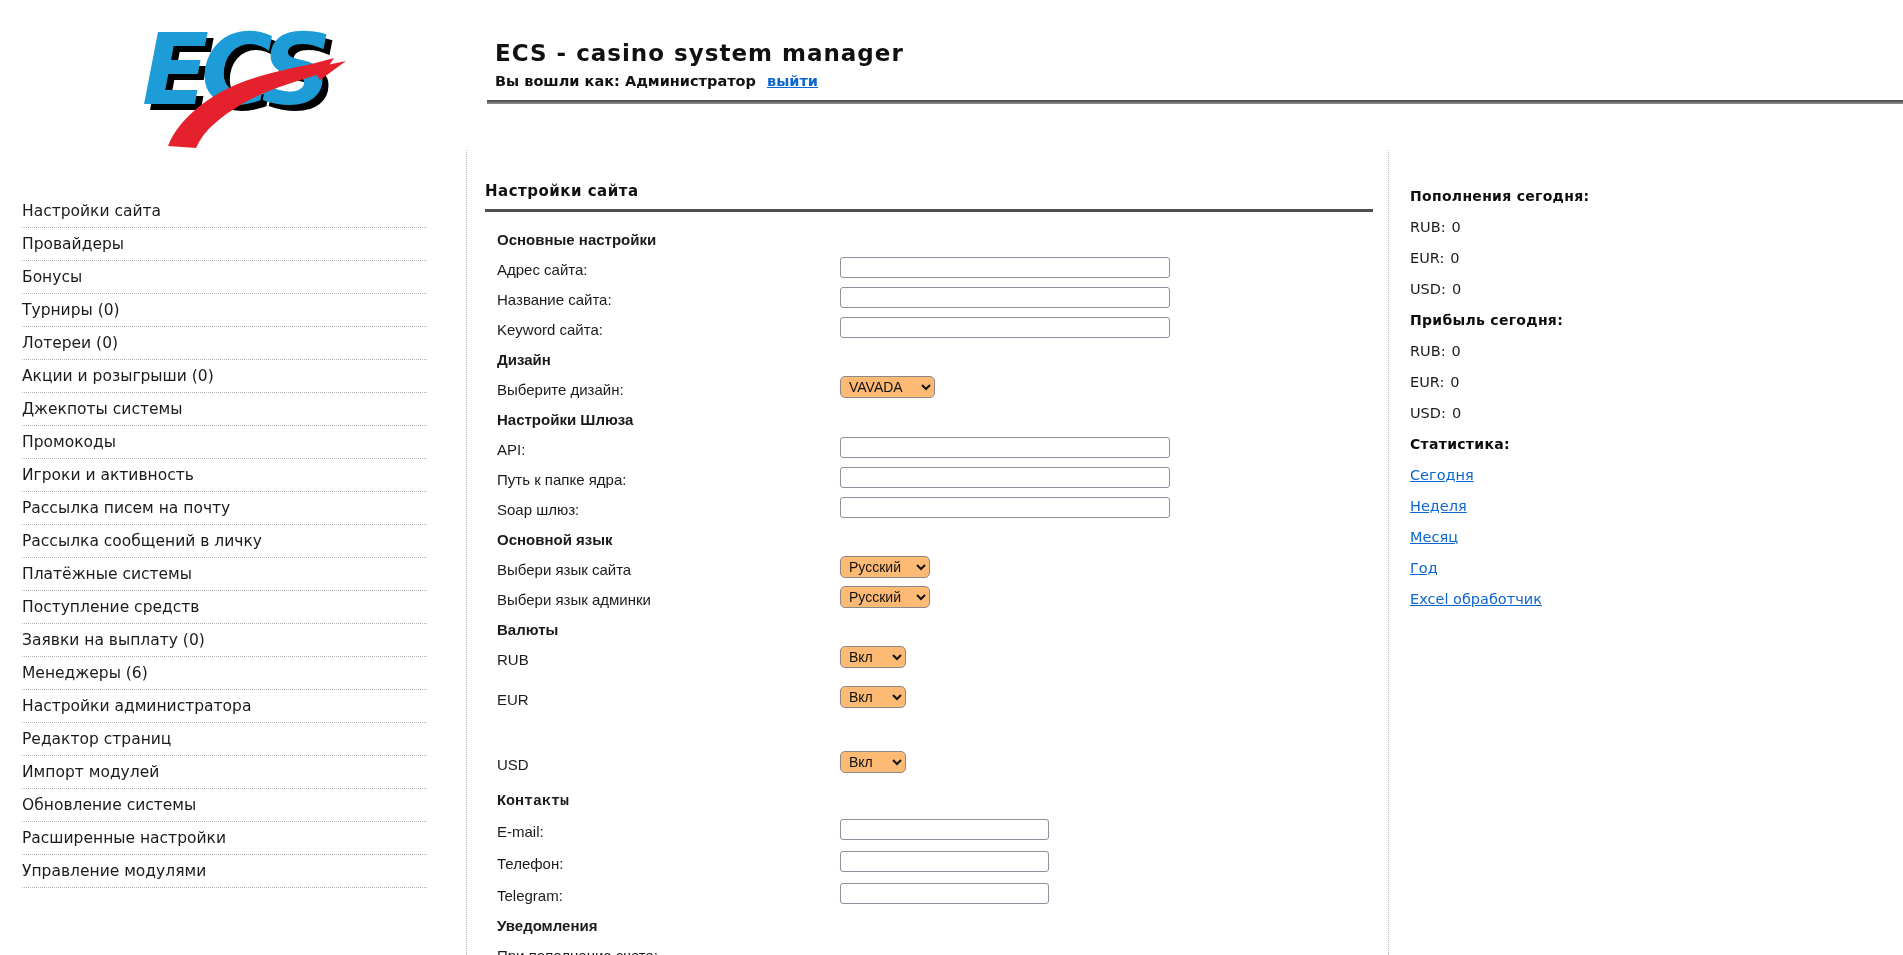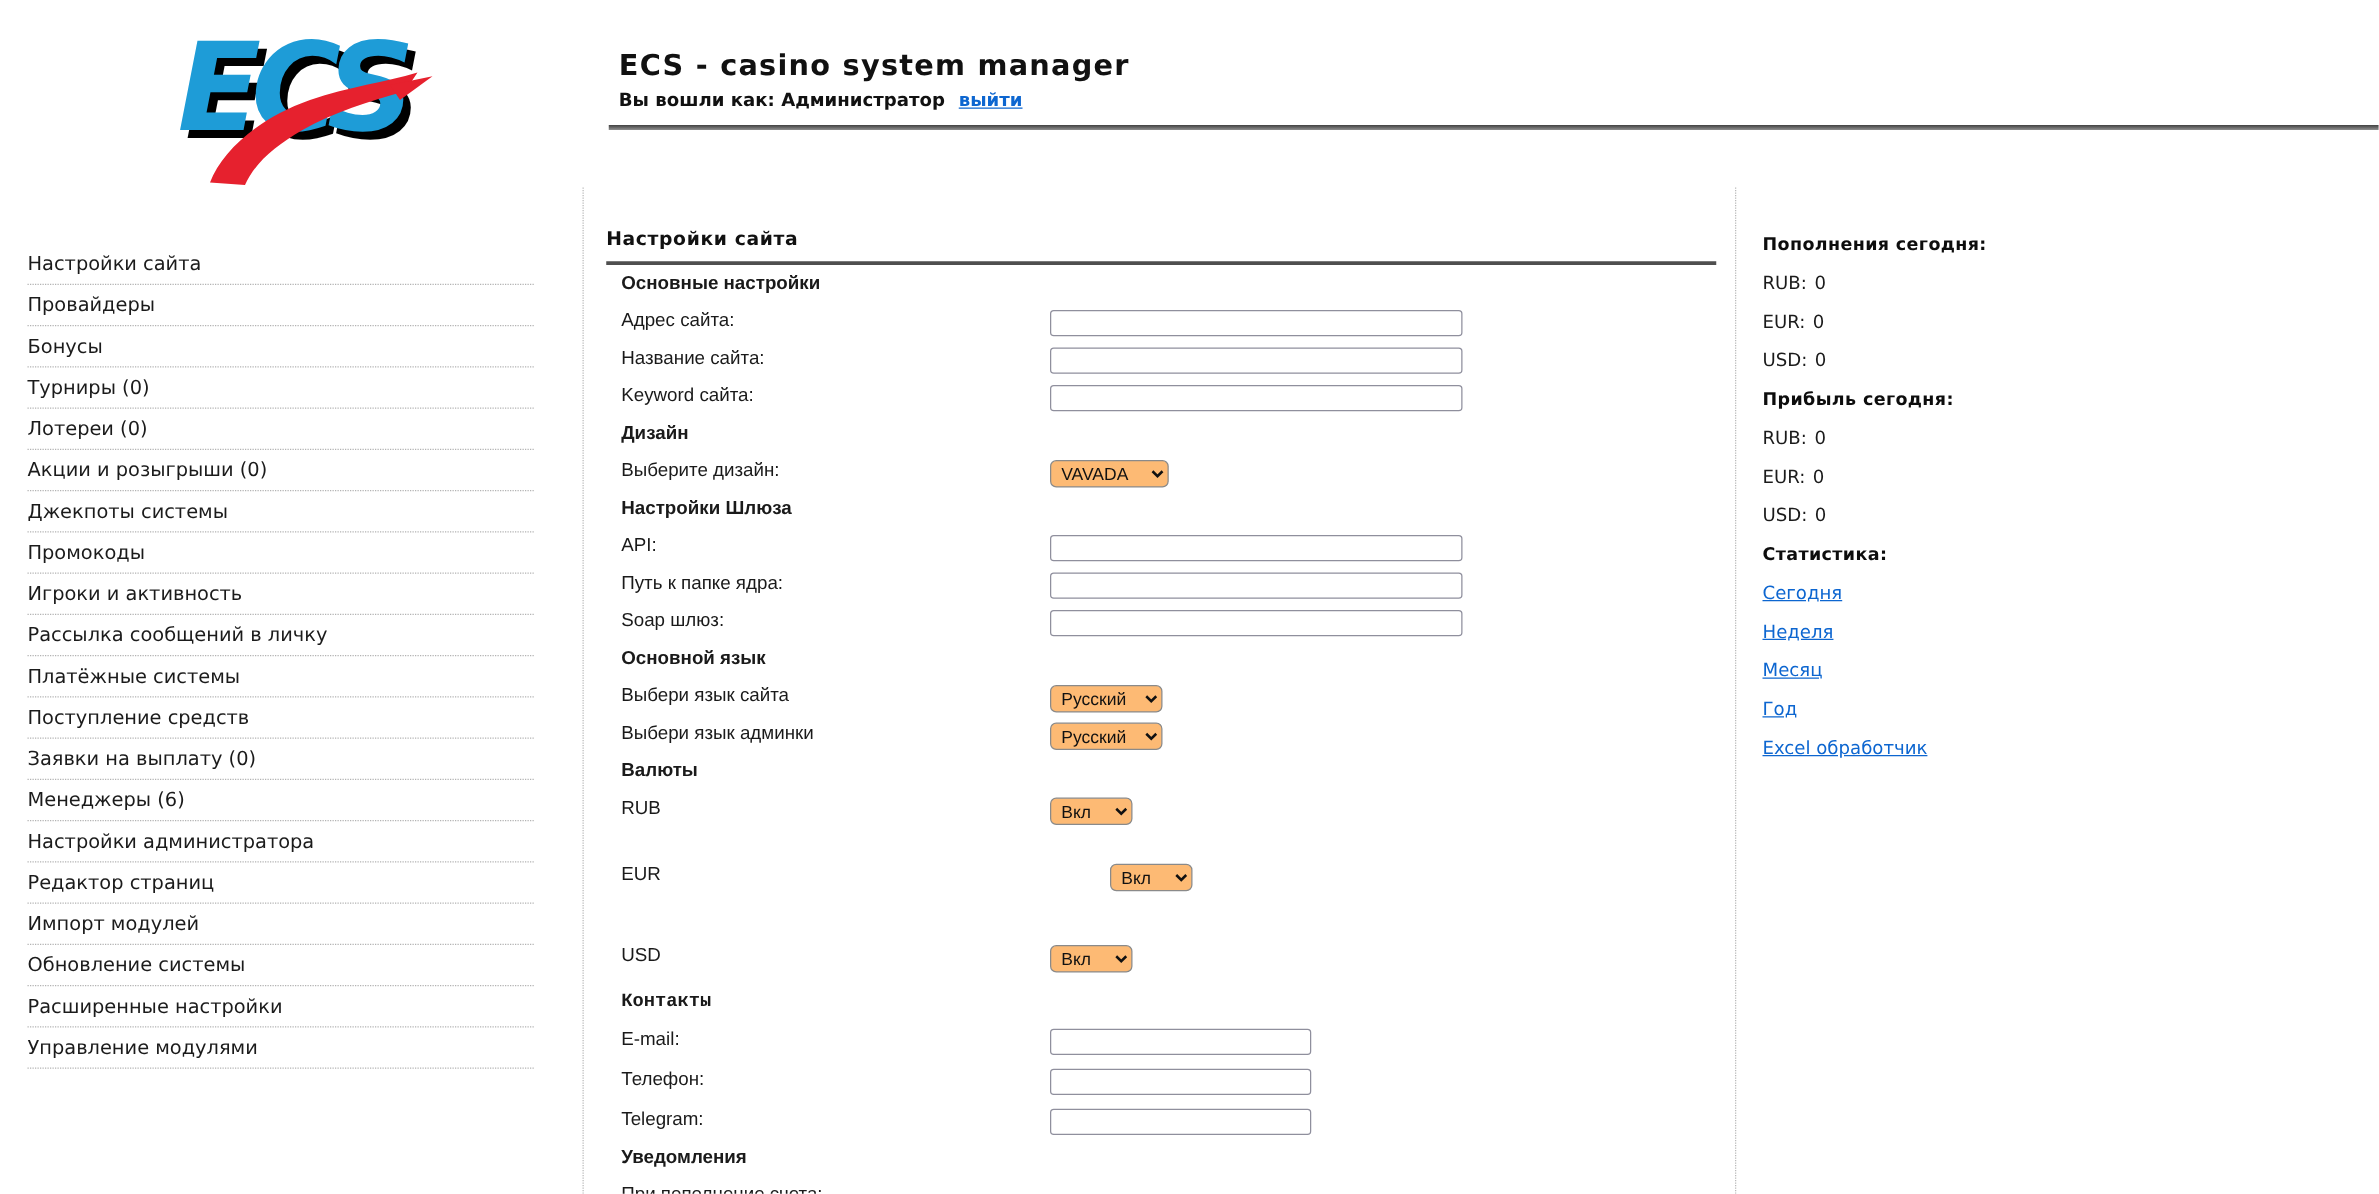--- a/index.html
+++ b/index.html
@@ -23,25 +23,25 @@
   
   .vsep { position:absolute; top:150px; bottom:0; width:0; border-left:1px dotted #b9b9b9; }
   .vsep1 { left:466px; }
   .vsep2 { left:1388px; }
 
   
   .main { position:absolute; left:485px; top:180px; width:888px; }
   .main-title { font-family:cursive, "DejaVu Sans", sans-serif; font-weight:bold; font-size:15px; color:#111;
                 padding:2px 0 9px 0; border-bottom:3px solid #4f4f4f; letter-spacing:0.5px; }
   .rows { padding-top:6px; }
-  .frow { height:30px; display:flex; align-items:flex-start; }
+  .frow { height:30px; display:flex; align-items:flex-end; }
   .frow.sec { font-weight:bold; font-size:15px; }
   .frow .sec-label { padding-left:12px; }
   .flabel { width:355px; padding-left:12px; font-size:15px; color:#1a1a1a; flex:none; }
-  .m10 { margin-top:23px;gap:48px; } .m19 { margin-top:35px; } .m7 { margin-top:7px;font-family:Liberation Mono, monospace; } .m2 { margin-top:2px; }
+  .m10 { margin-top:10px; } .m19 { margin-top:35px; } .m7 { margin-top:7px;font-family:Liberation Mono, monospace; } .m2 { margin-top:2px; }
 
   input[type=text] { width:330px; height:21px; border:1px solid #8f8f9d; border-radius:3px;
                      background:#fff; font-size:14px; padding:0 5px; }
   input[type=text].narrow { width:209px; }
   select { height:22px; min-width:66px; font-size:14px; border:1px solid #8a8a8a; border-radius:5px;
            background:#fdba74; padding:0 4px; color:#111; }
   select.w95 { width:95px; } select.w90 { width:90px; } select.w66 { width:66px; }
 
   
   .rightbar { position:absolute; left:1410px; top:180px; width:290px;
@@ -78,20 +78,21 @@
 <div class="sidebar">
   <div class="side-item">Настройки сайта</div>
   <div class="side-item">Провайдеры</div>
   <div class="side-item">Бонусы</div>
   <div class="side-item">Турниры (0)</div>
   <div class="side-item">Лотереи (0)</div>
   <div class="side-item">Акции и розыгрыши (0)</div>
   <div class="side-item">Джекпоты системы</div>
   <div class="side-item">Промокоды</div>
   <div class="side-item">Игроки и активность</div>
+  <div class="side-item">Рассылка писем на почту</div>
   <div class="side-item">Рассылка сообщений в личку</div>
   <div class="side-item">Платёжные системы</div>
   <div class="side-item">Поступление средств</div>
   <div class="side-item">Заявки на выплату (0)</div>
   <div class="side-item">Менеджеры (6)</div>
   <div class="side-item">Настройки администратора</div>
   <div class="side-item">Редактор страниц</div>
   <div class="side-item">Импорт модулей</div>
   <div class="side-item">Обновление системы</div>
   <div class="side-item">Расширенные настройки</div>

